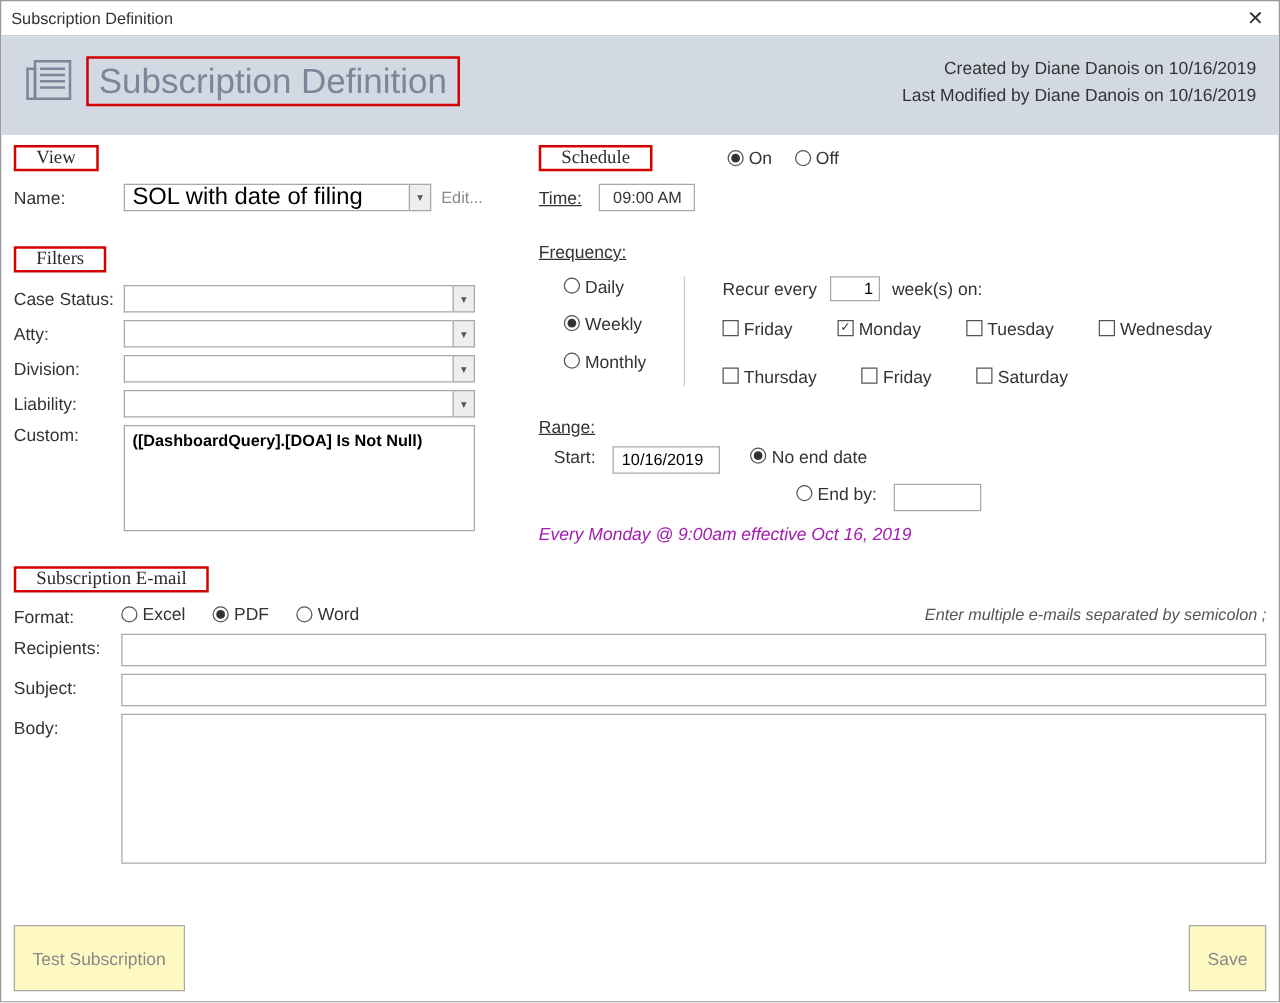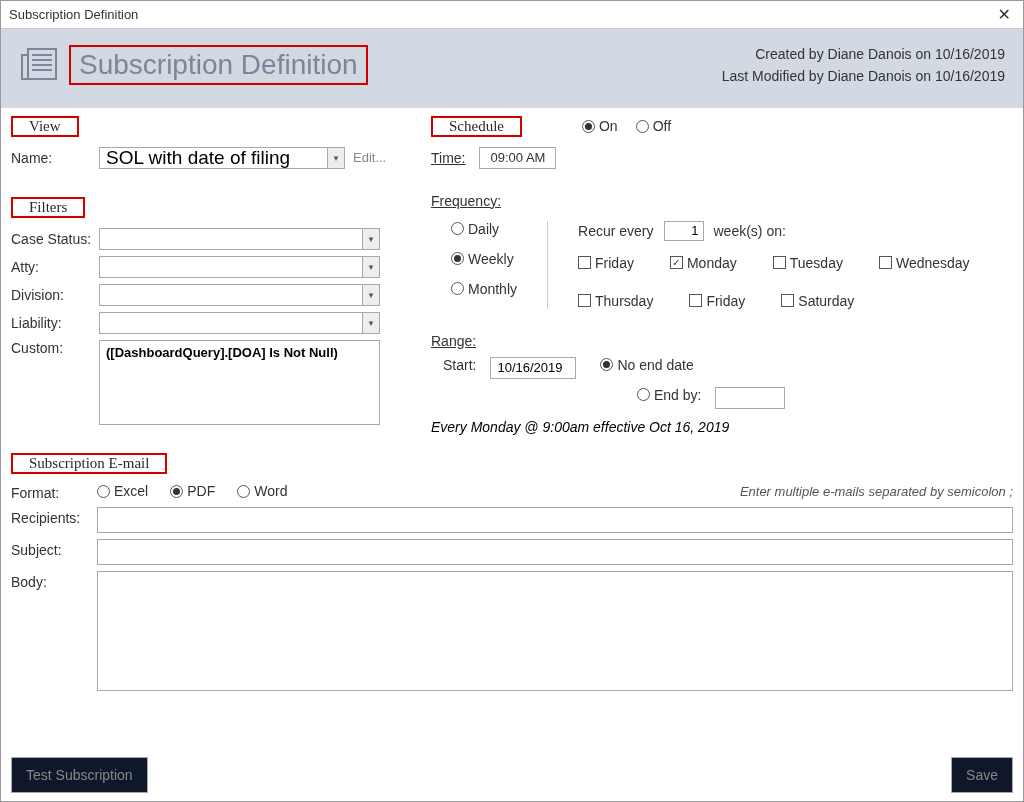--- a/index.html
+++ b/index.html
@@ -227,21 +227,21 @@
     border: 1px solid #a8a8a8;
     height: 22px;
     width: 86px;
     padding: 2px 6px;
     font-size: 13px;
   }
   .summary-text {
     font-style: italic;
     font-size: 14px;
     margin-top: 10px;
-    color: #000000;
+    color: #a21caf;
   }
   .email-section {
     margin-top: 18px;
   }
   .email-row {
     display: flex;
     align-items: flex-start;
     gap: 8px;
     margin: 6px 0;
   }
@@ -272,22 +272,22 @@
     font-size: 13px;
     text-align: right;
   }
   .footer {
     display: flex;
     justify-content: space-between;
     padding: 6px 10px 8px 10px;
   }
   .btn {
     border: 1px solid #a8a8a8;
-    background: #0f172a;
-    height: 36px;
+    background: #fef9c3;
+    height: 53px;
     padding: 0 14px;
     font-size: 14px;
     color: #888;
     display: inline-flex;
     align-items: center;
   }
 </style>
 </head>
 <body>
 

